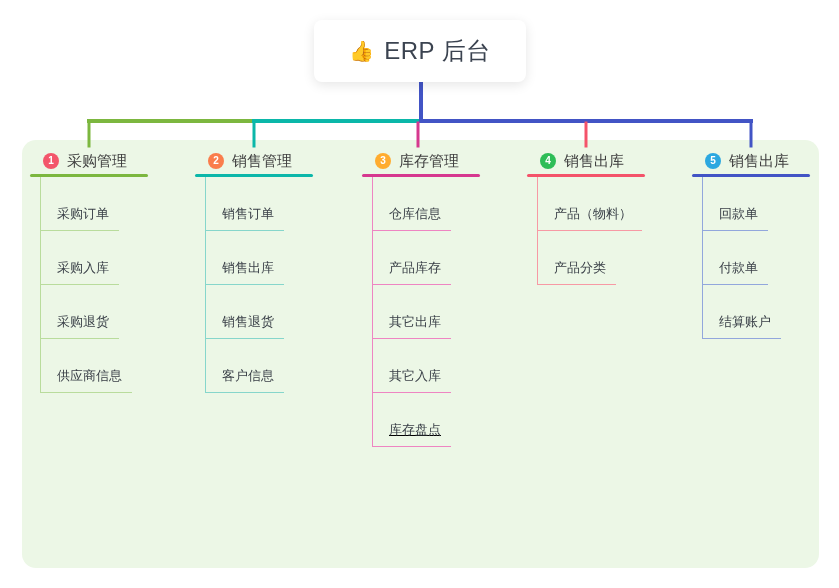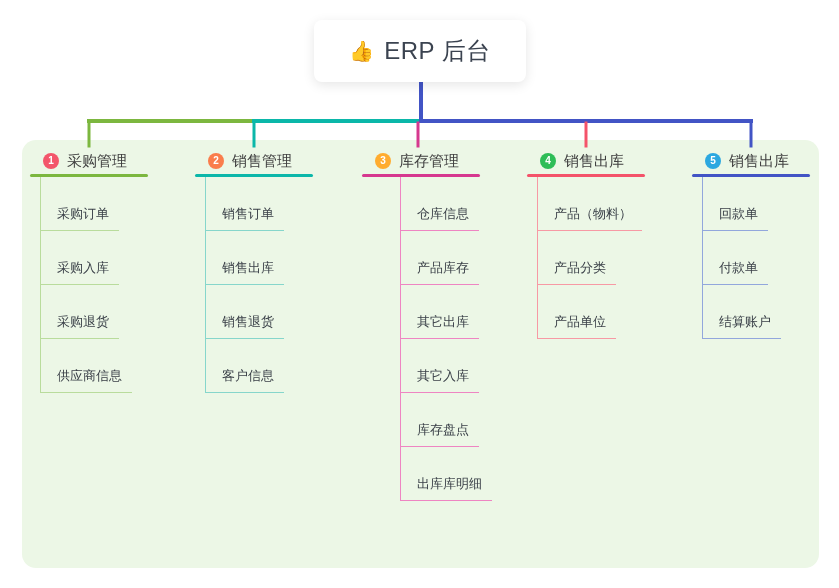--- a/index.html
+++ b/index.html
@@ -109,56 +109,50 @@
           <span>客户信息</span>
         </div>
       </div>
     </div>
     <div class="branch" style="left: 362px;">
       <div class="branch-header">
         <span class="badge" style="background: rgb(255, 172, 47);">3</span>
         <span class="branch-label">库存管理</span>
       </div>
       <div class="branch-underline" style="background: rgb(214, 56, 143);"></div>
-      <div class="children" style="border-left-color: rgb(238, 133, 194); margin-left: 28px;">
+      <div class="children" style="border-left-color: rgb(238, 133, 194);">
         <div class="child" style="border-bottom-color: rgb(238, 133, 194);">
           <span>仓库信息</span>
         </div>
         <div class="child" style="border-bottom-color: rgb(238, 133, 194);">
           <span>产品库存</span>
         </div>
         <div class="child" style="border-bottom-color: rgb(238, 133, 194);">
           <span>其它出库</span>
         </div>
         <div class="child" style="border-bottom-color: rgb(238, 133, 194);">
           <span>其它入库</span>
         </div>
-        <div class="child" style="border-bottom-color: rgb(238, 133, 194);">
+        <div class="child" style="border-bottom-color: rgb(238, 133, 194); text-decoration: underline;">
           <span>库存盘点</span>
-        </div>
-        <div class="child" style="border-bottom-color: rgb(238, 133, 194);">
-          <span>出库库明细</span>
         </div>
       </div>
     </div>
     <div class="branch" style="left: 527px;">
       <div class="branch-header">
         <span class="badge" style="background: rgb(46, 189, 87);">4</span>
         <span class="branch-label">销售出库</span>
       </div>
       <div class="branch-underline" style="background: rgb(244, 83, 106);"></div>
       <div class="children" style="border-left-color: rgb(247, 153, 164);">
         <div class="child" style="border-bottom-color: rgb(247, 153, 164);">
           <span>产品（物料）</span>
         </div>
         <div class="child" style="border-bottom-color: rgb(247, 153, 164);">
           <span>产品分类</span>
-        </div>
-        <div class="child" style="border-bottom-color: rgb(247, 153, 164);">
-          <span>产品单位</span>
         </div>
       </div>
     </div>
     <div class="branch" style="left: 692px;">
       <div class="branch-header">
         <span class="badge" style="background: rgb(44, 168, 224);">5</span>
         <span class="branch-label">销售出库</span>
       </div>
       <div class="branch-underline" style="background: rgb(66, 84, 197);"></div>
       <div class="children" style="border-left-color: rgb(146, 167, 220);">

